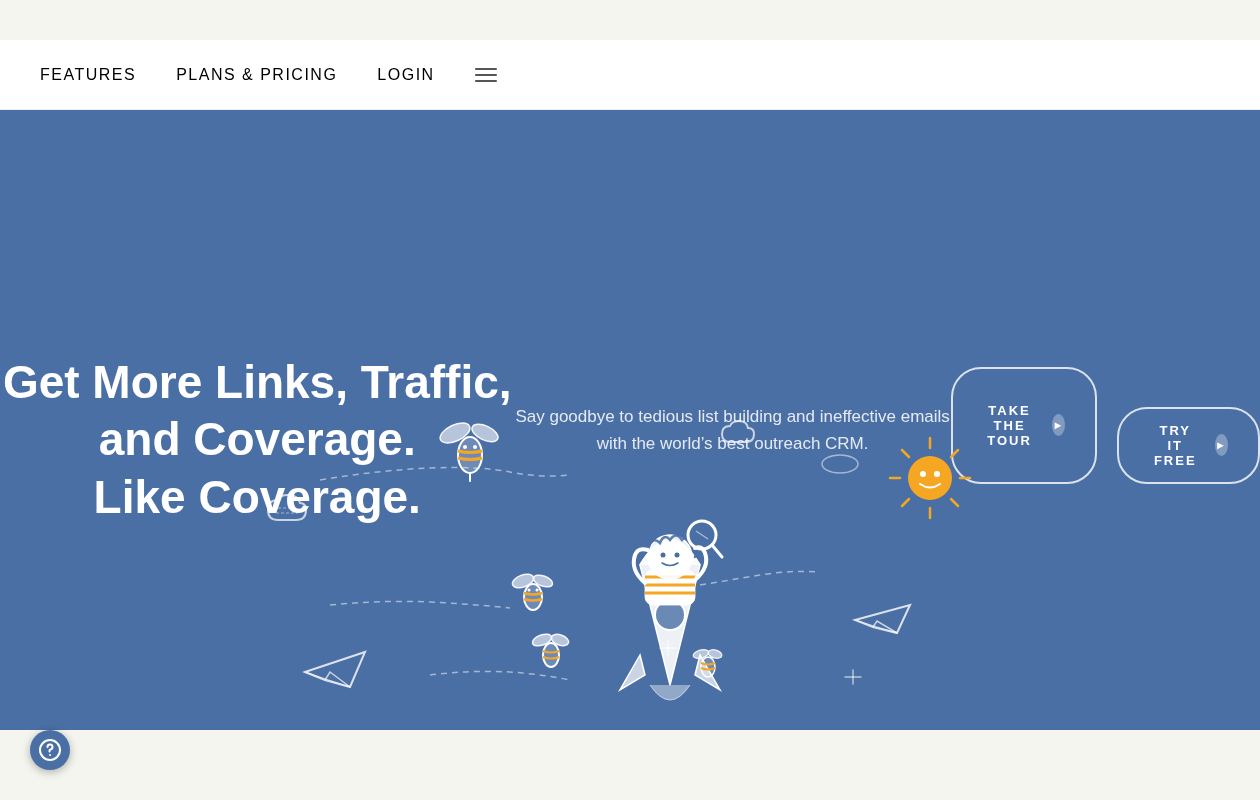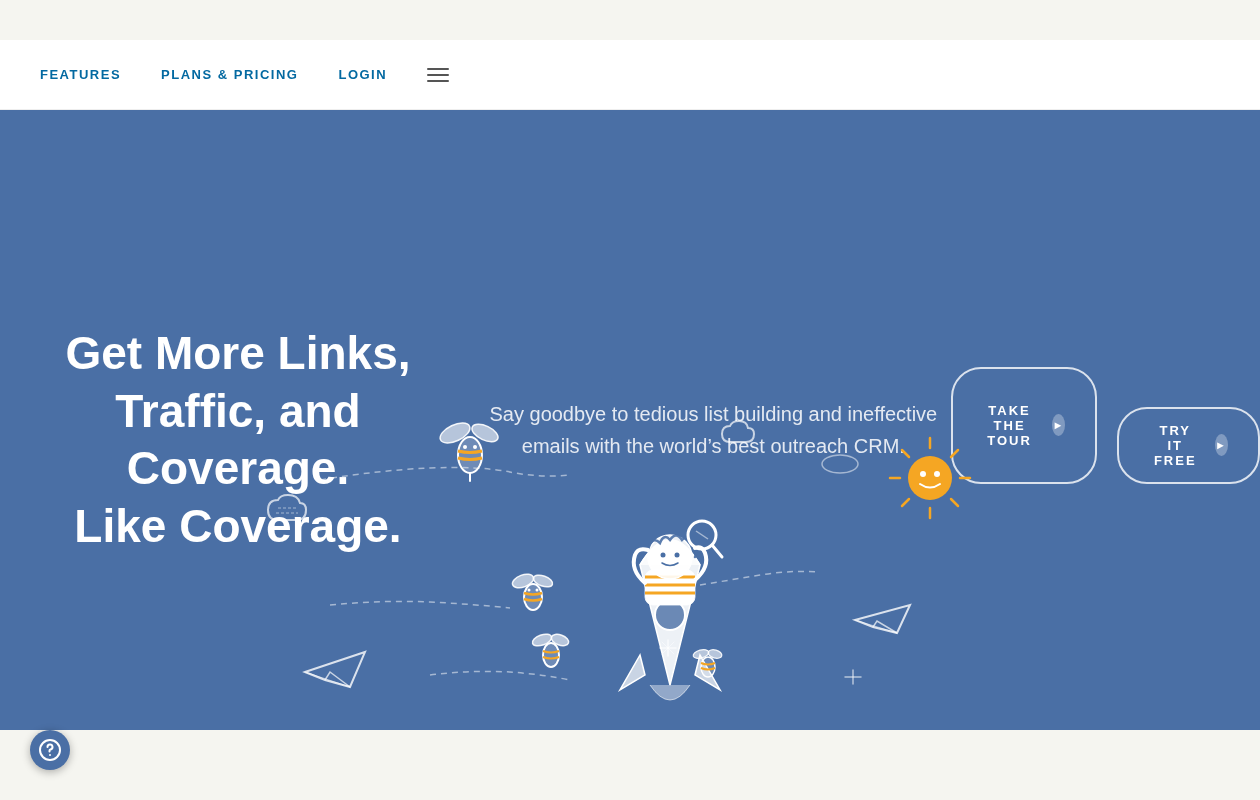--- a/index.html
+++ b/index.html
@@ -41,24 +41,24 @@
       letter-spacing: -0.5px;
     }
 
     .nav {
       display: flex;
       align-items: center;
       gap: 40px;
     }
 
     .nav-item {
-      font-size: 13px;
-      font-weight: 700;
+      font-size: 16px;
+      font-weight: 400;
       letter-spacing: 1.5px;
-      color: #0369a1;
+      color: #000000;
       text-transform: uppercase;
       cursor: pointer;
       text-decoration: none;
     }
 
     .nav-menu-icon {
       display: flex;
       flex-direction: column;
       gap: 4px;
       cursor: pointer;
@@ -89,21 +89,21 @@
       font-size: 46px;
       font-weight: 700;
       text-align: center;
       line-height: 1.25;
       margin-bottom: 20px;
       max-width: 750px;
     }
 
     .hero-subtitle {
       color: rgba(255,255,255,0.85);
-      font-size: 20px;
+      font-size: 17px;
       text-align: center;
       max-width: 600px;
       line-height: 1.6;
       margin-bottom: 40px;
       font-weight: 300;
     }
 
     .hero-buttons {
       display: flex;
       gap: 20px;

